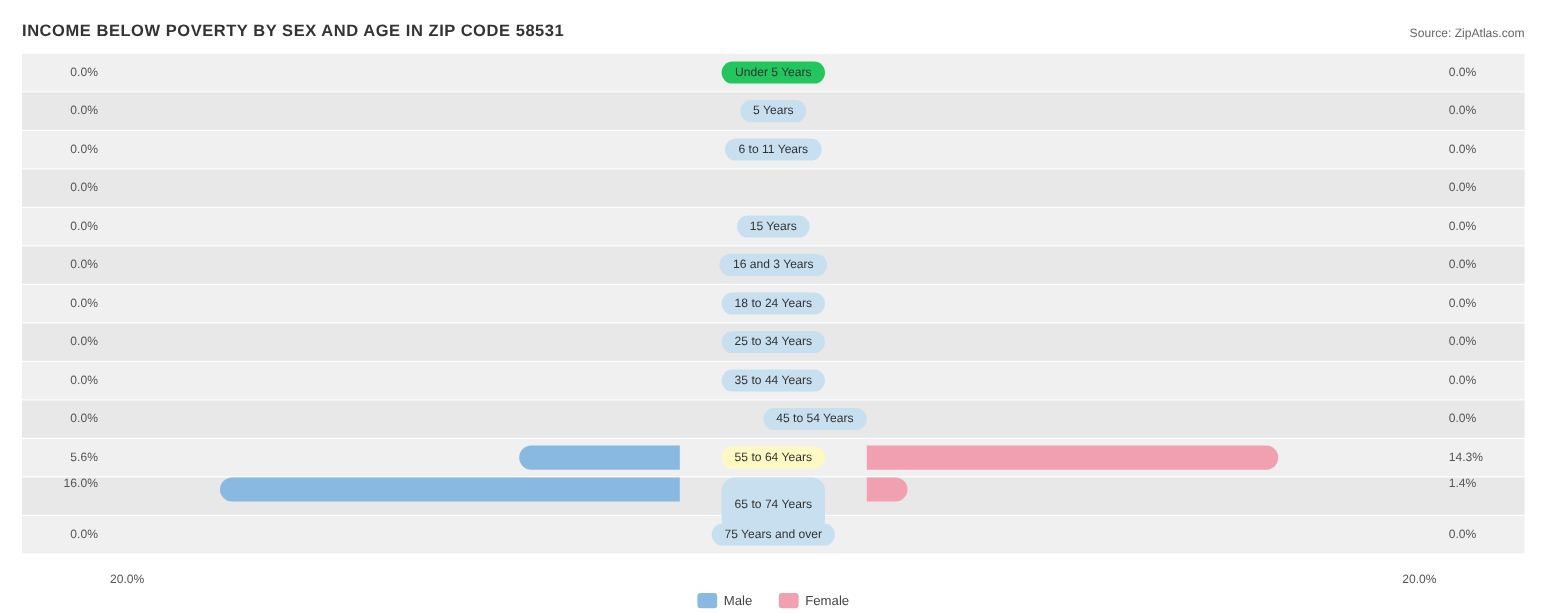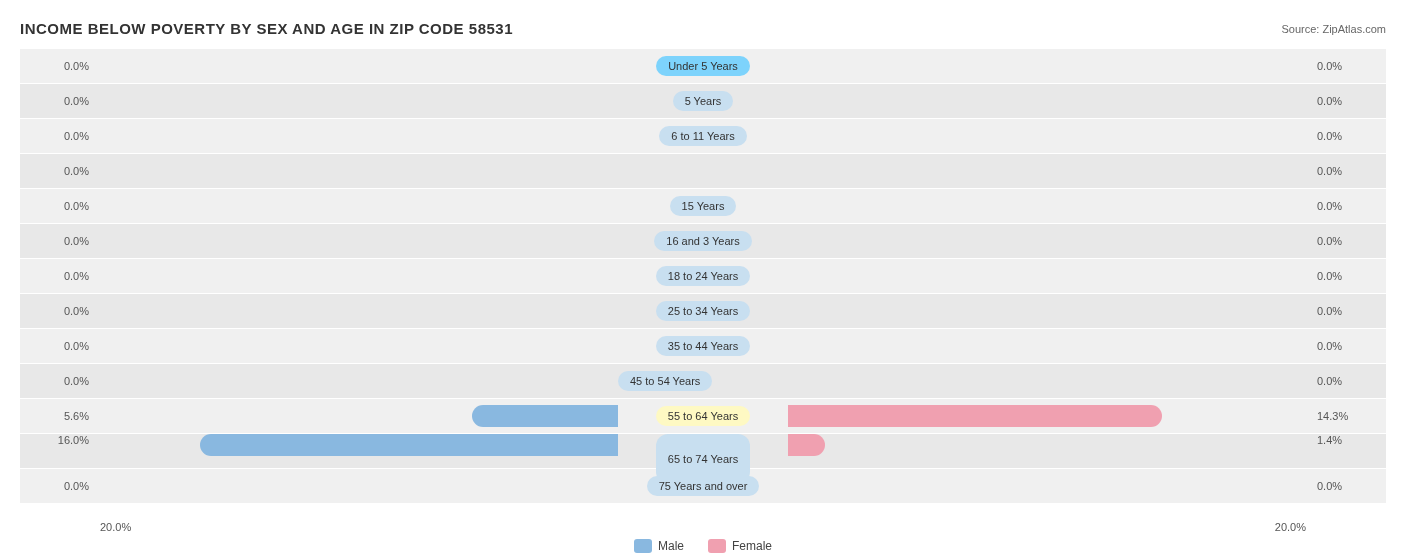--- a/index.html
+++ b/index.html
@@ -12,21 +12,21 @@
     }
     .chart-container {
       width: 1406px;
       height: 558px;
       padding: 20px 20px 50px 20px;
       position: relative;
     }
     .title-area {
       display: flex;
       justify-content: space-between;
-      align-items: center;
+      align-items: flex-end;
       margin-bottom: 12px;
     }
     .chart-title {
       font-size: 15px;
       font-weight: bold;
       color: #333;
       text-transform: uppercase;
       letter-spacing: 0.5px;
     }
     .source-text {
@@ -69,21 +69,21 @@
 <div class="chart-container">
   <div class="title-area">
     <span class="chart-title">INCOME BELOW POVERTY BY SEX AND AGE IN ZIP CODE 58531</span>
     <span class="source-text">Source: ZipAtlas.com</span>
   </div>
 
   <div id="chart-rows">
       <div style="display: flex; align-items: center; height: 34px; background: rgb(240, 240, 240); margin-bottom: 1px;">
         <div style="width: 75px; text-align: right; font-size: 11px; color: rgb(85, 85, 85); padding-right: 6px; flex-shrink: 0;">0.0%</div>
         <div style="flex: 1 1 0%; display: flex; justify-content: flex-end; align-items: center; height: 22px;"></div>
-        <div style="width: 170px; flex-shrink: 0; text-align: center; z-index: 2;"><span style="display: inline-block; background: #7dd3fc; border-radius: 12px; padding: 4px 12px; font-size: 11px; color: rgb(51, 51, 51); white-space: nowrap;">Under 5 Years</span></div>
+        <div style="width: 170px; flex-shrink: 0; text-align: center; z-index: 2;"><span style="display: inline-block; background: #22c55e; border-radius: 12px; padding: 4px 12px; font-size: 11px; color: rgb(51, 51, 51); white-space: nowrap;">Under 5 Years</span></div>
         <div style="flex: 1 1 0%; display: flex; justify-content: flex-start; align-items: center; height: 22px;"></div>
         <div style="width: 75px; text-align: left; font-size: 11px; color: rgb(85, 85, 85); padding-left: 6px; flex-shrink: 0;">0.0%</div>
       </div>
       <div style="display: flex; align-items: center; height: 34px; background: rgb(232, 232, 232); margin-bottom: 1px;">
         <div style="width: 75px; text-align: right; font-size: 11px; color: rgb(85, 85, 85); padding-right: 6px; flex-shrink: 0;">0.0%</div>
         <div style="flex: 1 1 0%; display: flex; justify-content: flex-end; align-items: center; height: 22px;"></div>
         <div style="width: 170px; flex-shrink: 0; text-align: center; z-index: 2;"><span style="display: inline-block; background: rgb(200, 223, 240); border-radius: 12px; padding: 4px 12px; font-size: 11px; color: rgb(51, 51, 51); white-space: nowrap;">5 Years</span></div>
         <div style="flex: 1 1 0%; display: flex; justify-content: flex-start; align-items: center; height: 22px;"></div>
         <div style="width: 75px; text-align: left; font-size: 11px; color: rgb(85, 85, 85); padding-left: 6px; flex-shrink: 0;">0.0%</div>
       </div>
@@ -131,21 +131,21 @@
       <div style="display: flex; align-items: center; height: 34px; background: rgb(240, 240, 240); margin-bottom: 1px;">
         <div style="width: 75px; text-align: right; font-size: 11px; color: rgb(85, 85, 85); padding-right: 6px; flex-shrink: 0;">0.0%</div>
         <div style="flex: 1 1 0%; display: flex; justify-content: flex-end; align-items: center; height: 22px;"></div>
         <div style="width: 170px; flex-shrink: 0; text-align: center; z-index: 2;"><span style="display: inline-block; background: rgb(200, 223, 240); border-radius: 12px; padding: 4px 12px; font-size: 11px; color: rgb(51, 51, 51); white-space: nowrap;">35 to 44 Years</span></div>
         <div style="flex: 1 1 0%; display: flex; justify-content: flex-start; align-items: center; height: 22px;"></div>
         <div style="width: 75px; text-align: left; font-size: 11px; color: rgb(85, 85, 85); padding-left: 6px; flex-shrink: 0;">0.0%</div>
       </div>
       <div style="display: flex; align-items: center; height: 34px; background: rgb(232, 232, 232); margin-bottom: 1px;">
         <div style="width: 75px; text-align: right; font-size: 11px; color: rgb(85, 85, 85); padding-right: 6px; flex-shrink: 0;">0.0%</div>
         <div style="flex: 1 1 0%; display: flex; justify-content: flex-end; align-items: center; height: 22px;"></div>
-        <div style="width: 170px; flex-shrink: 0; text-align: left; z-index: 2;"><span style="display: inline-block; background: rgb(200, 223, 240); border-radius: 12px; padding: 4px 12px; font-size: 11px; color: rgb(51, 51, 51); white-space: nowrap;">45 to 54 Years</span></div>
+        <div style="width: 170px; flex-shrink: 0; text-align: right; z-index: 2;"><span style="display: inline-block; background: rgb(200, 223, 240); border-radius: 12px; padding: 4px 12px; font-size: 11px; color: rgb(51, 51, 51); white-space: nowrap;">45 to 54 Years</span></div>
         <div style="flex: 1 1 0%; display: flex; justify-content: flex-start; align-items: center; height: 22px;"></div>
         <div style="width: 75px; text-align: left; font-size: 11px; color: rgb(85, 85, 85); padding-left: 6px; flex-shrink: 0;">0.0%</div>
       </div>
       <div style="display: flex; align-items: center; height: 34px; background: rgb(240, 240, 240); margin-bottom: 1px;">
         <div style="width: 75px; text-align: right; font-size: 11px; color: rgb(85, 85, 85); padding-right: 6px; flex-shrink: 0;">5.6%</div>
         <div style="flex: 1 1 0%; display: flex; justify-content: flex-end; align-items: center; height: 22px;">
           <div style="width: 28%; height: 22px; background: rgb(137, 184, 224); border-radius: 11px 0px 0px 11px;"></div>
         </div>
         <div style="width: 170px; flex-shrink: 0; text-align: center; z-index: 2;"><span style="display: inline-block; background: #fef9c3; border-radius: 12px; padding: 4px 12px; font-size: 11px; color: rgb(51, 51, 51); white-space: nowrap;">55 to 64 Years</span></div>
         <div style="flex: 1 1 0%; display: flex; justify-content: flex-start; align-items: center; height: 22px;">

